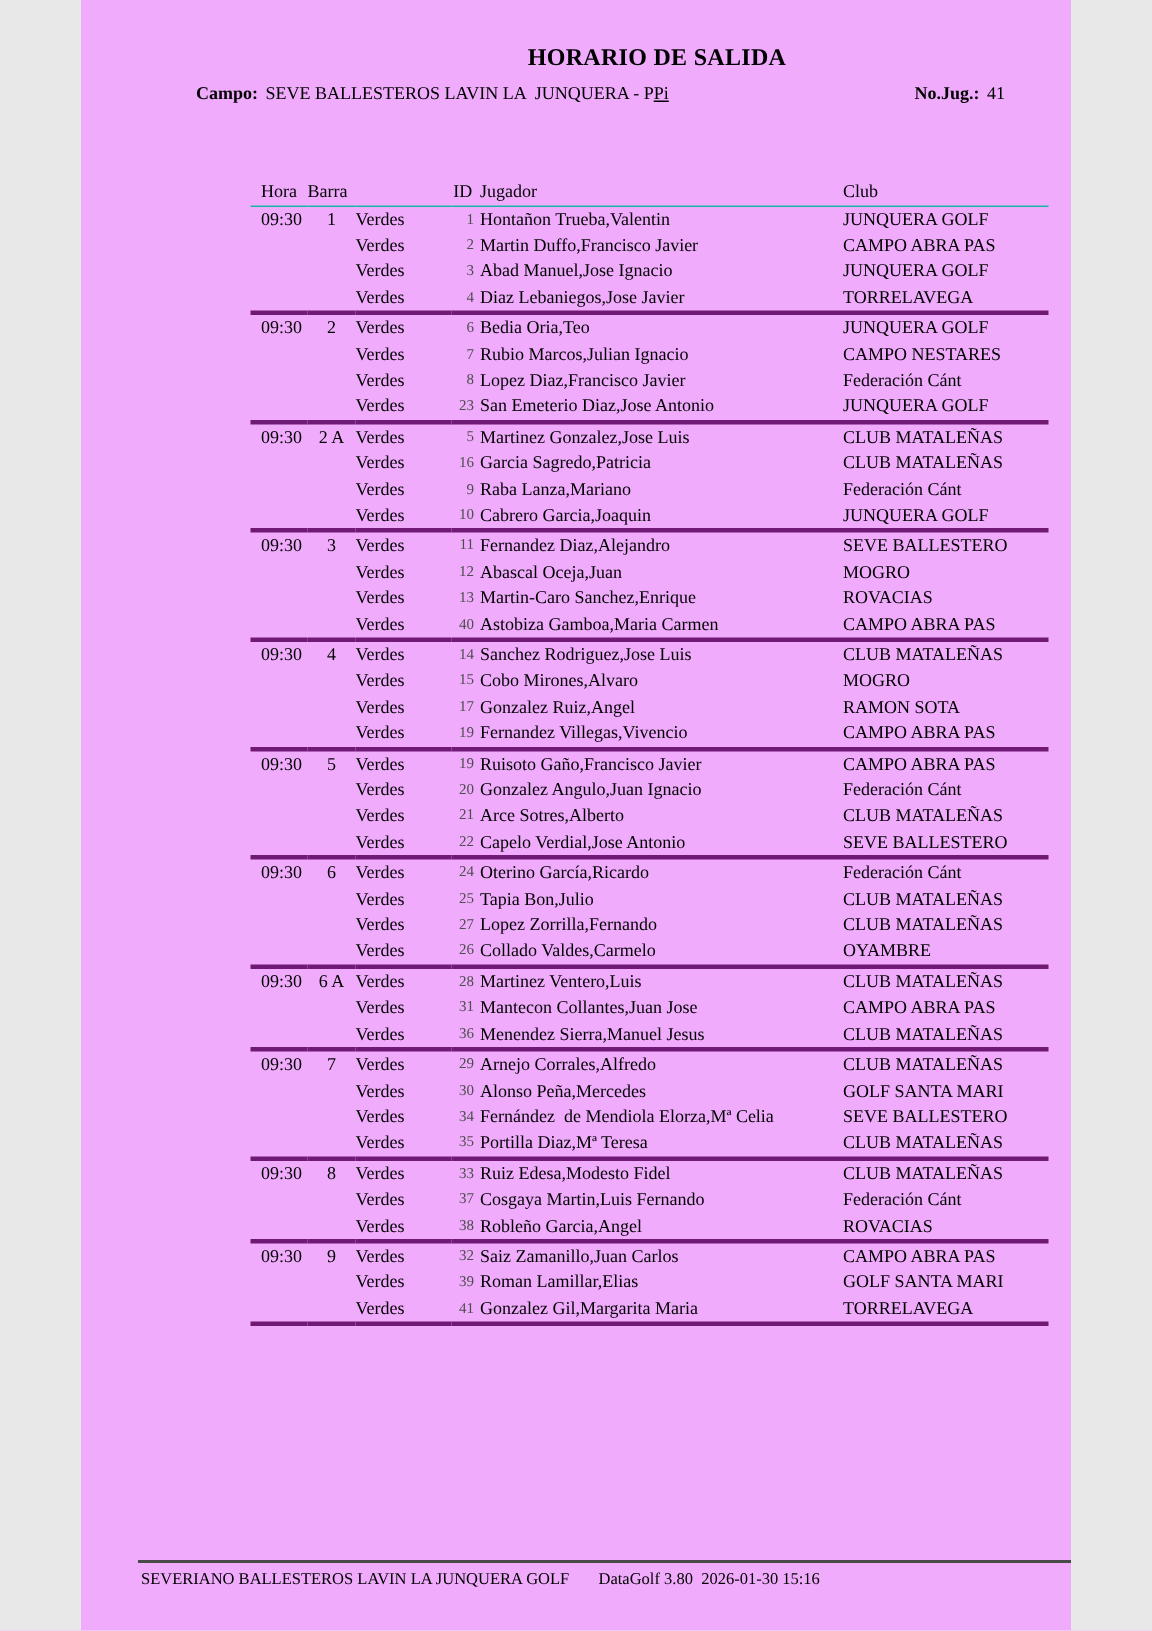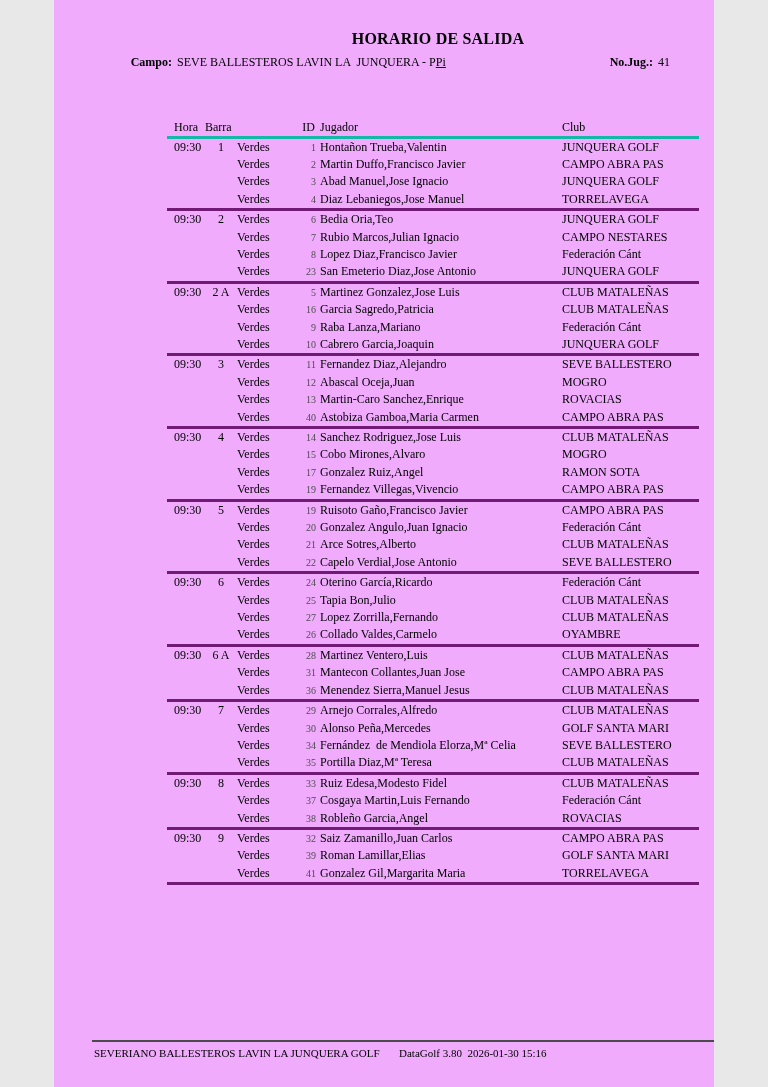--- a/index.html
+++ b/index.html
@@ -21,21 +21,21 @@
   .rv{position:absolute;left:564px;white-space:pre;}
   .u{text-decoration:underline;}
   
   table.tt{
     position:absolute;top:119px;left:113px;width:532px;
     border-collapse:collapse;table-layout:fixed;font-size:12px;
   }
   .tt col.w-hora{width:38px}.tt col.w-barra{width:32px}.tt col.w-tee{width:64px}
   .tt col.w-id{width:15px}.tt col.w-name{width:246px}.tt col.w-club{width:137px}
   .tt thead tr{height:18px;}
-  .tt th{font-weight:normal;text-align:left;padding:0;border-bottom:3px solid #14b8a6;}
+  .tt th{font-weight:normal;text-align:left;padding:0;border-bottom:1px solid #14b8a6;}
   .tt th.h-hora{padding-left:7px;}
   .tt th.h-id{text-align:center;}
   .tt th.h-name{padding-left:4px;}
   .tt tbody{border-bottom:3px solid #701a75;}
   .tt td{padding:0;height:17.4px;line-height:17.4px;overflow:hidden;}
   .tt td.c-hora{padding-left:7px;}
   .tt td.c-barra{text-align:center;white-space:pre;}
   .tt td.c-id{text-align:right;font-size:10px;color:#4d4d4d;}
   .tt td.c-name{padding-left:4px;white-space:pre;}
   
@@ -103,21 +103,21 @@
           <td class="c-tee">Verdes</td>
           <td class="c-id">3</td>
           <td class="c-name">Abad Manuel,Jose Ignacio</td>
           <td class="c-club">JUNQUERA GOLF</td>
         </tr>
         <tr>
           <td class="c-hora"></td>
           <td class="c-barra"></td>
           <td class="c-tee">Verdes</td>
           <td class="c-id">4</td>
-          <td class="c-name">Diaz Lebaniegos,Jose Manuel</td>
+          <td class="c-name">Diaz Lebaniegos,Jose Javier</td>
           <td class="c-club">TORRELAVEGA</td>
         </tr>
       </tbody>
       <tbody>
         <tr>
           <td class="c-hora">09:30</td>
           <td class="c-barra">2</td>
           <td class="c-tee">Verdes</td>
           <td class="c-id">6</td>
           <td class="c-name">Bedia Oria,Teo</td>

